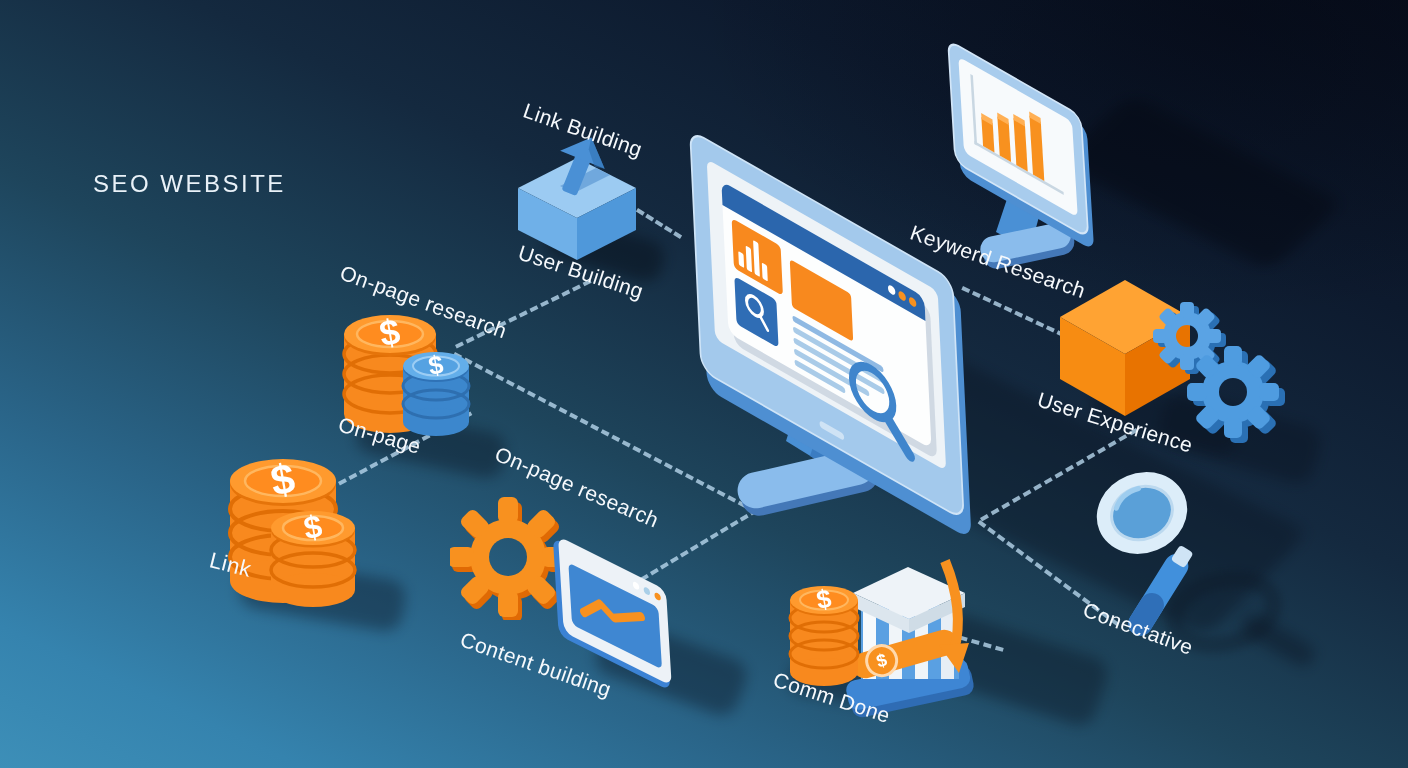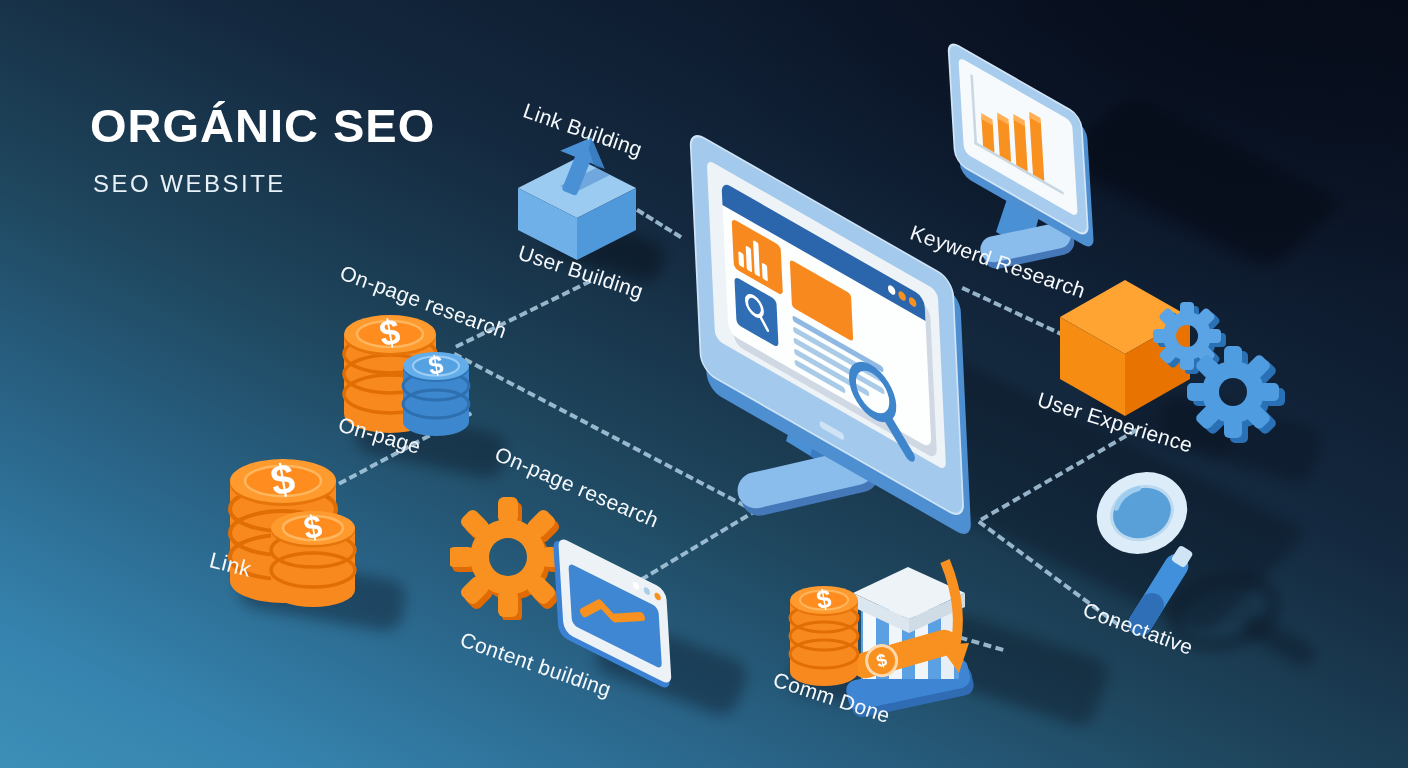--- a/index.html
+++ b/index.html
@@ -359,21 +359,20 @@
     <rect x="6" y="36" width="84" height="62" fill="#f8891e"></rect>
     <ellipse cx="48" cy="98" rx="42" ry="17" fill="#f8891e"></ellipse>
     <ellipse cx="48" cy="78" rx="42" ry="17" fill="none" stroke="#e06e05" stroke-width="3.5"></ellipse>
     <ellipse cx="48" cy="58" rx="42" ry="17" fill="none" stroke="#e06e05" stroke-width="3.5"></ellipse>
     <ellipse cx="48" cy="38.5" rx="42" ry="17" fill="#e5740a"></ellipse>
     <ellipse cx="48" cy="36" rx="42" ry="17" fill="#ff9a2e"></ellipse>
     <ellipse cx="48" cy="36" rx="30" ry="12" fill="#ff8c1f" stroke="#ffb75f" stroke-width="2.5"></ellipse>
     <text x="48" y="46" text-anchor="middle" font-size="32" font-weight="bold" fill="#ffffff" font-family="Liberation Sans, sans-serif" transform="rotate(-10 48 36)">$</text>
   </svg>
 
-  <div id="title" class="abs">ORGÁNIC SEO</div>
   <div id="subtitle" class="abs">SEO WEBSITE</div>
 
   <div class="lbl" id="lbl-link-building">Link Building</div>
   <div class="lbl" id="lbl-user-building">User Building</div>
   <div class="lbl" id="lbl-opr-left">On-page research</div>
   <div class="lbl" id="lbl-on-page">On-page</div>
   <div class="lbl" id="lbl-link">Link</div>
   <div class="lbl" id="lbl-opr-center">On-page research</div>
   <div class="lbl" id="lbl-content-building">Content building</div>
   <div class="lbl" id="lbl-comm-done">Comm Done</div>

